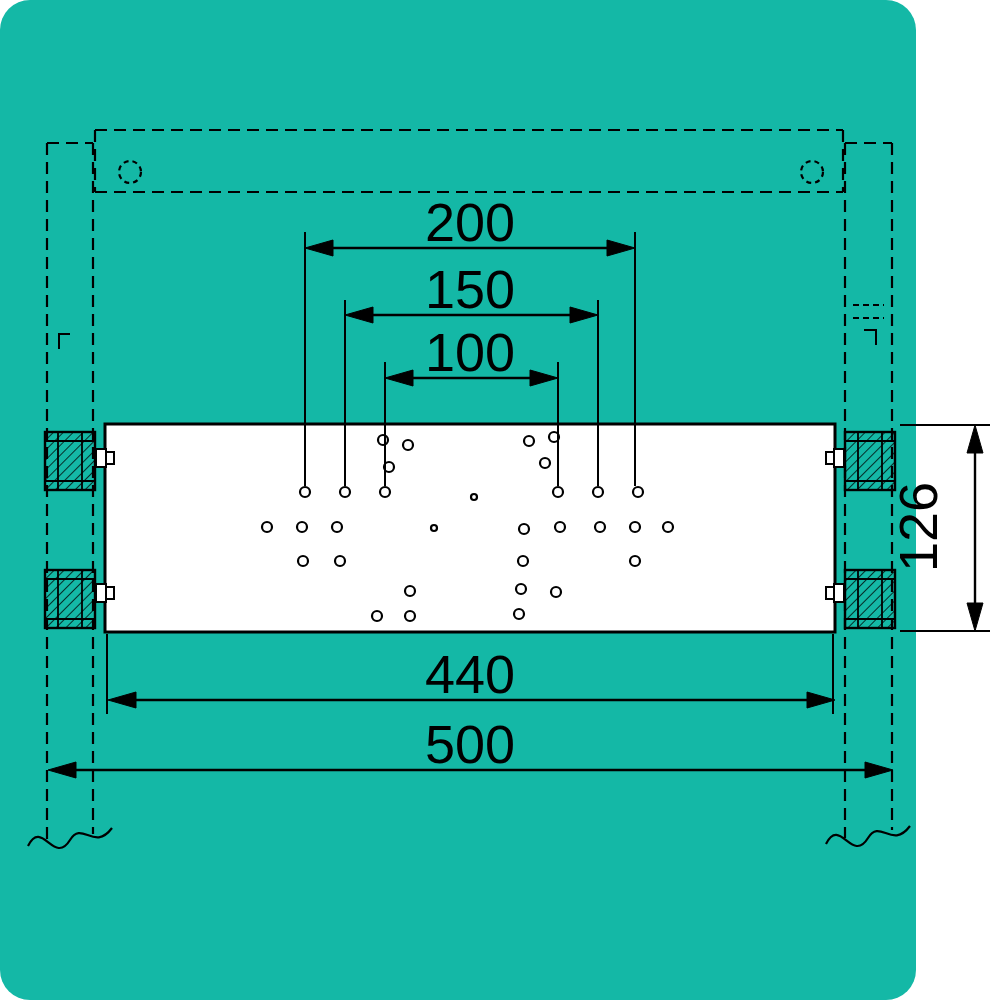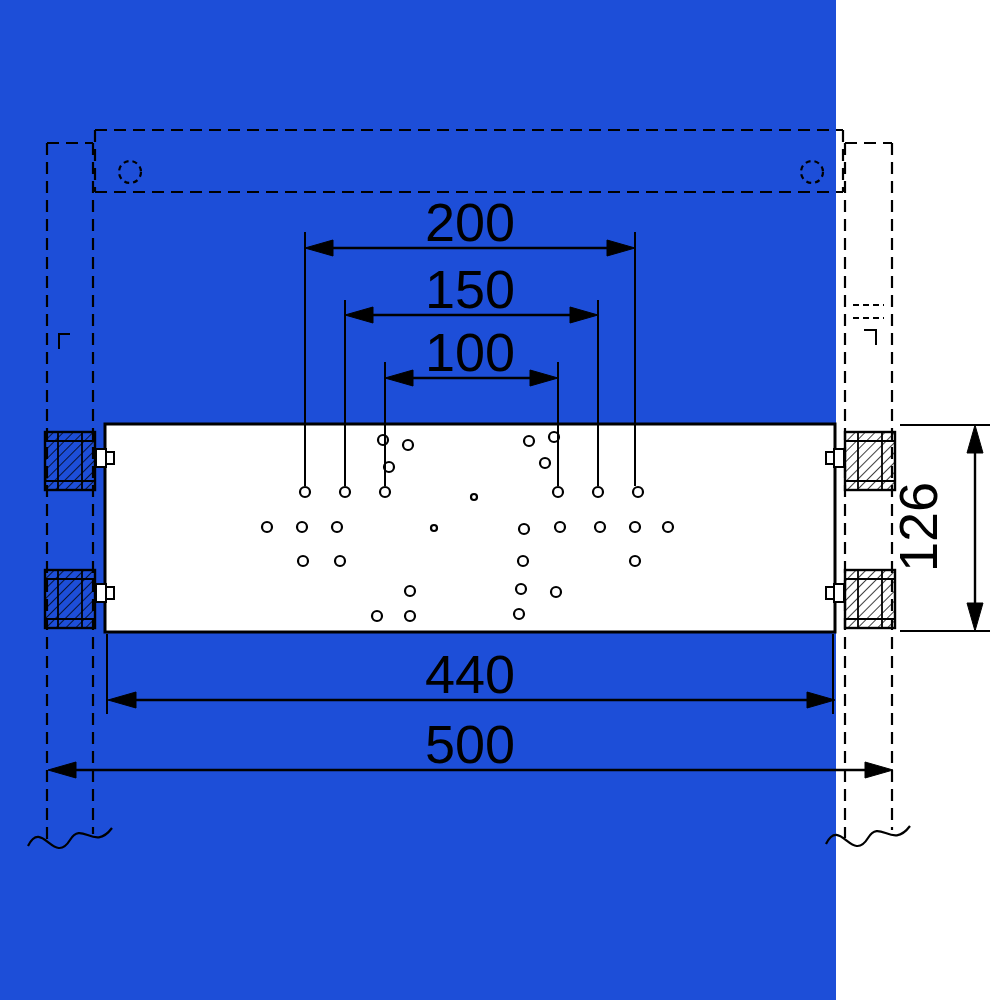--- a/index.html
+++ b/index.html
@@ -1,21 +1,22 @@
 <!DOCTYPE html>
 <html><head>
 <meta charset="utf-8">
 <style>
   html, body { margin: 0; padding: 0; background: #ffffff; }
   .canvas {
     position: relative;
-    width: 836px;
+    width: 916px;
     height: 1000px;
-    background: #1d4ed8;
+    background: #14b8a6;
     font-family: "Liberation Sans", sans-serif;
+    border-radius: 30px;
   }
   svg { display: block; }
   .dim-text {
     font-family: "Liberation Sans", sans-serif;
     font-size: 54px;
     fill: #000000;
     text-anchor: middle;
   }
 </style>
 </head>

